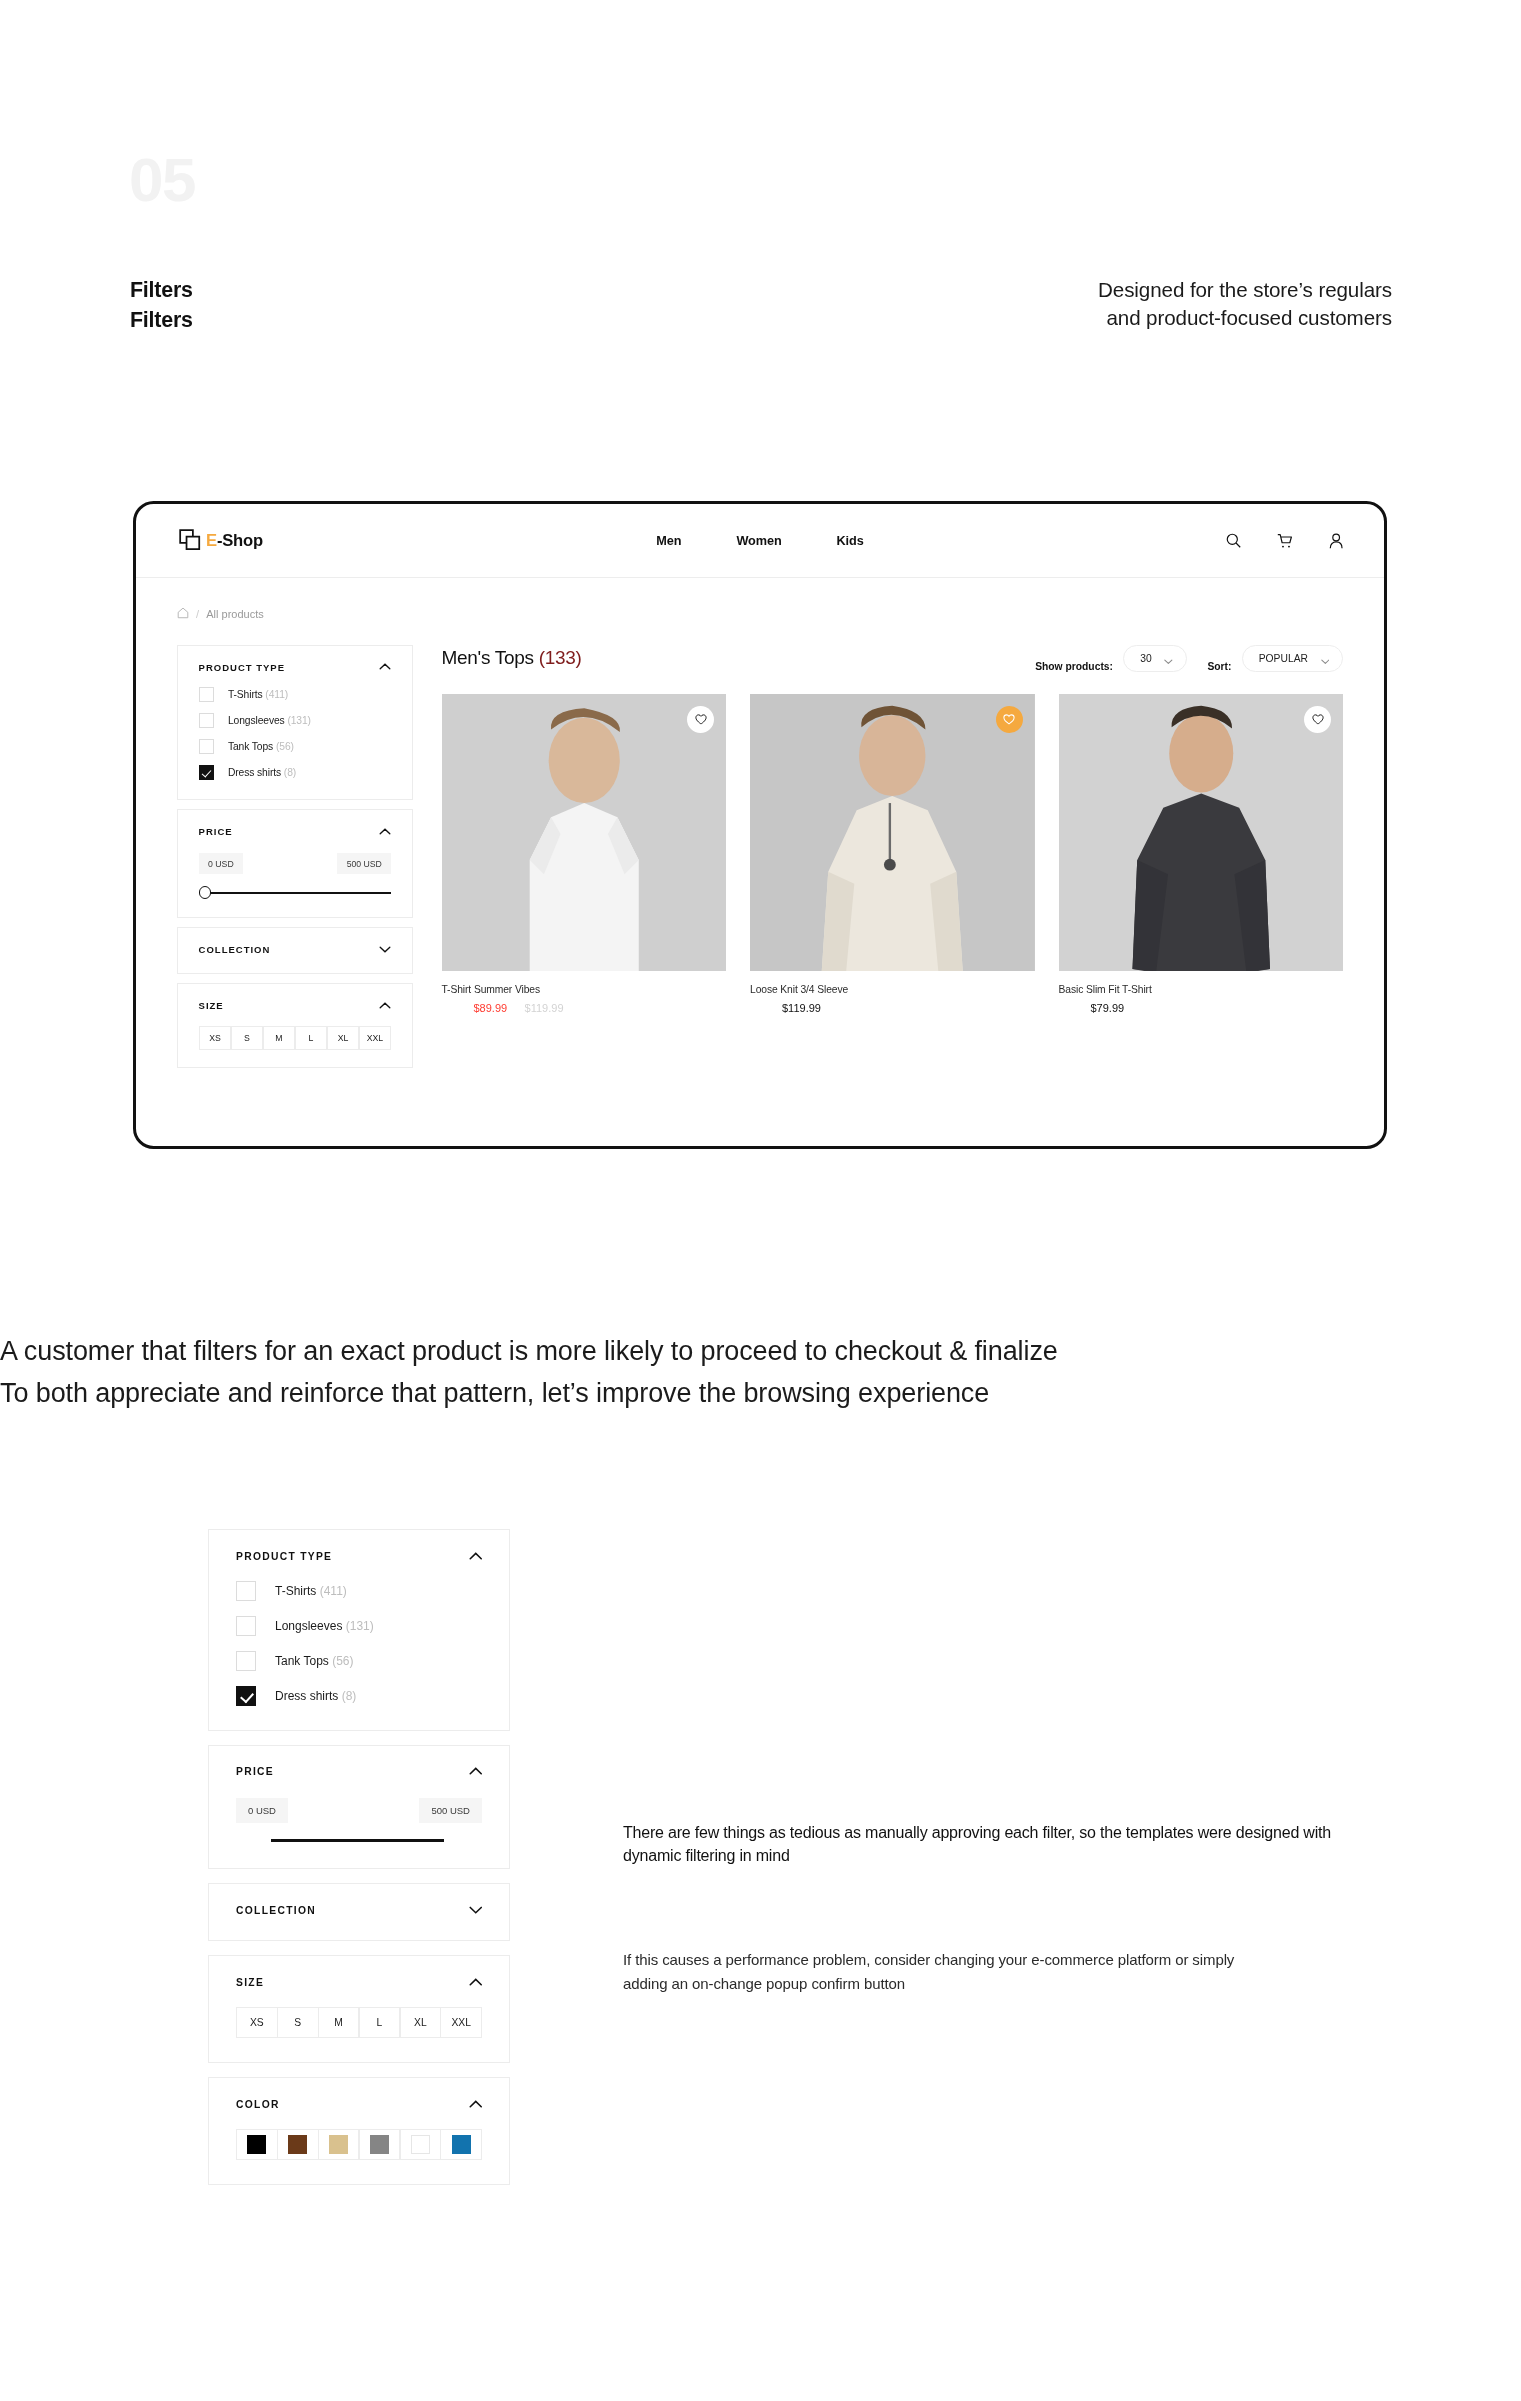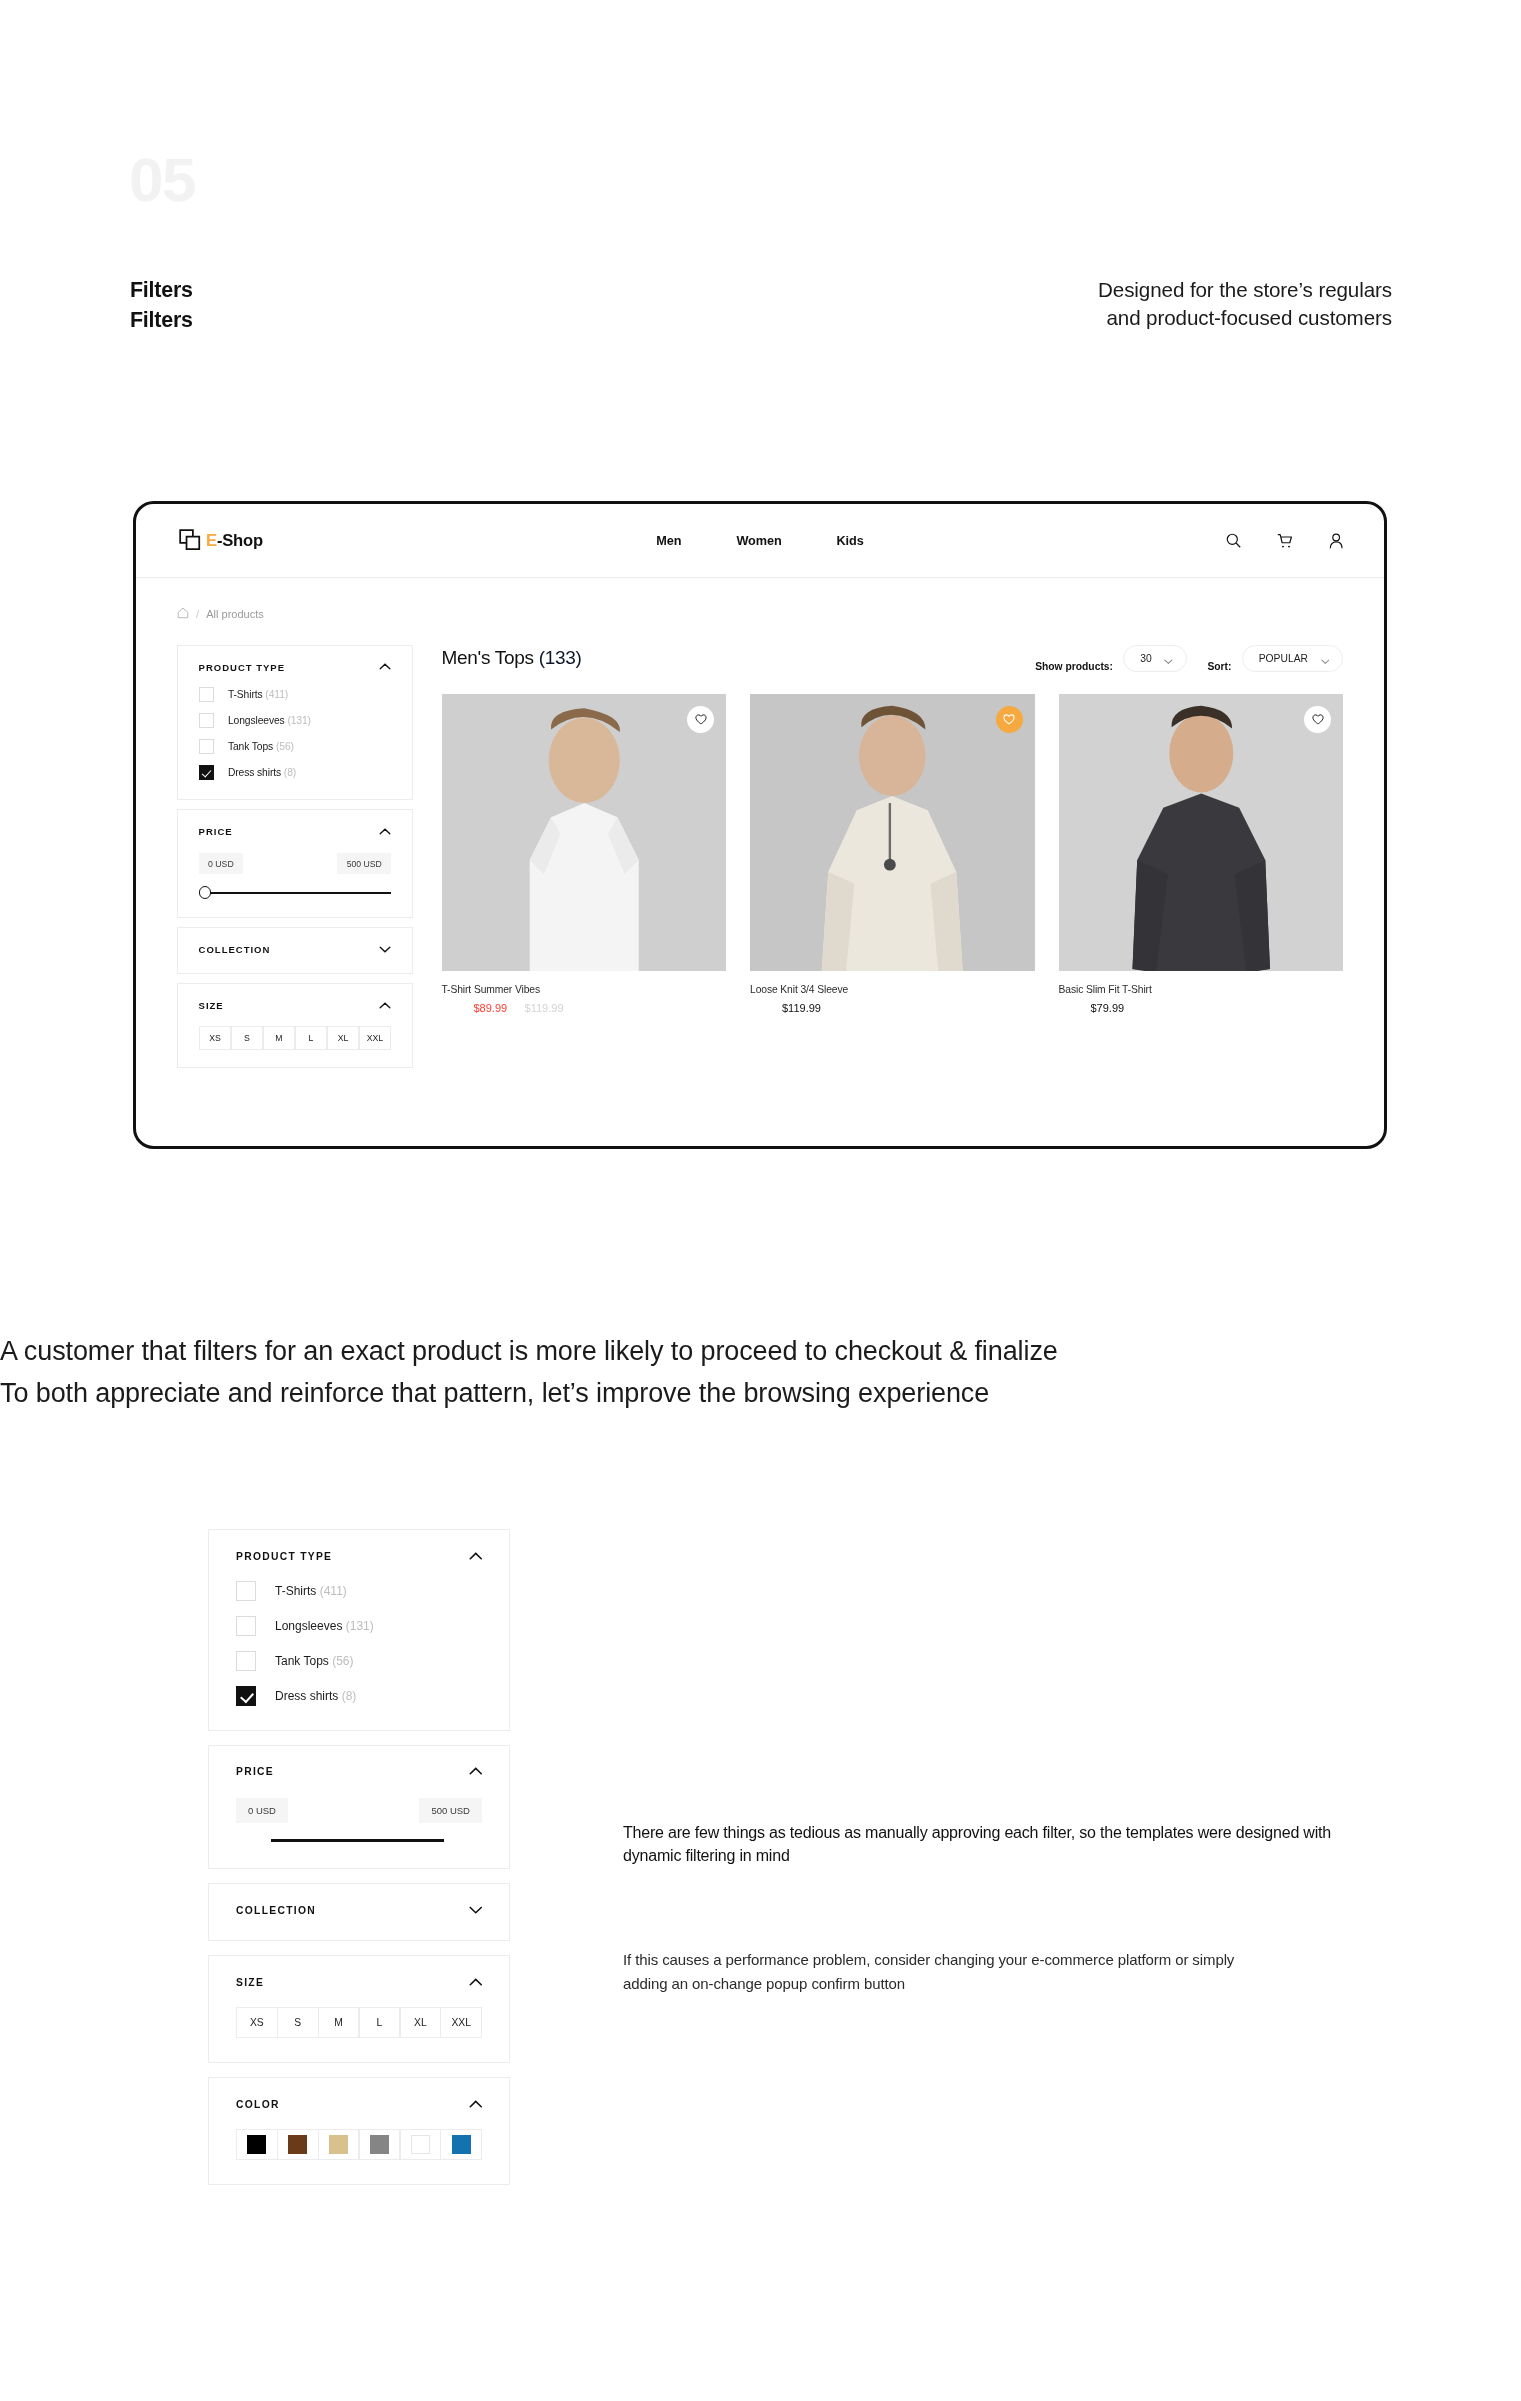--- a/index.html
+++ b/index.html
@@ -193,21 +193,21 @@
 
   
   .products { flex: 1; }
   .ptoolbar {
     display: flex;
     align-items: center;
     justify-content: space-between;
     margin-bottom: 22px;
   }
   .ptitle { font-size: 19px; font-weight: 400; color: #111; letter-spacing: -0.3px; }
-  .ptitle .count { color: #0f172a; }
+  .ptitle .count { color: #7f1d1d; }
   .tools { display: flex; align-items: center; gap: 20.6px; }
   .tool { display: flex; align-items: flex-end; gap: 10.3px; }
   .tool-label { font-size: 10.3px; font-weight: 700; color: #111; }
   .select {
     border: 0.8px solid #ededed;
     border-radius: 17.4px;
     height: 27px;
     display: flex;
     align-items: center;
     gap: 12.7px;

